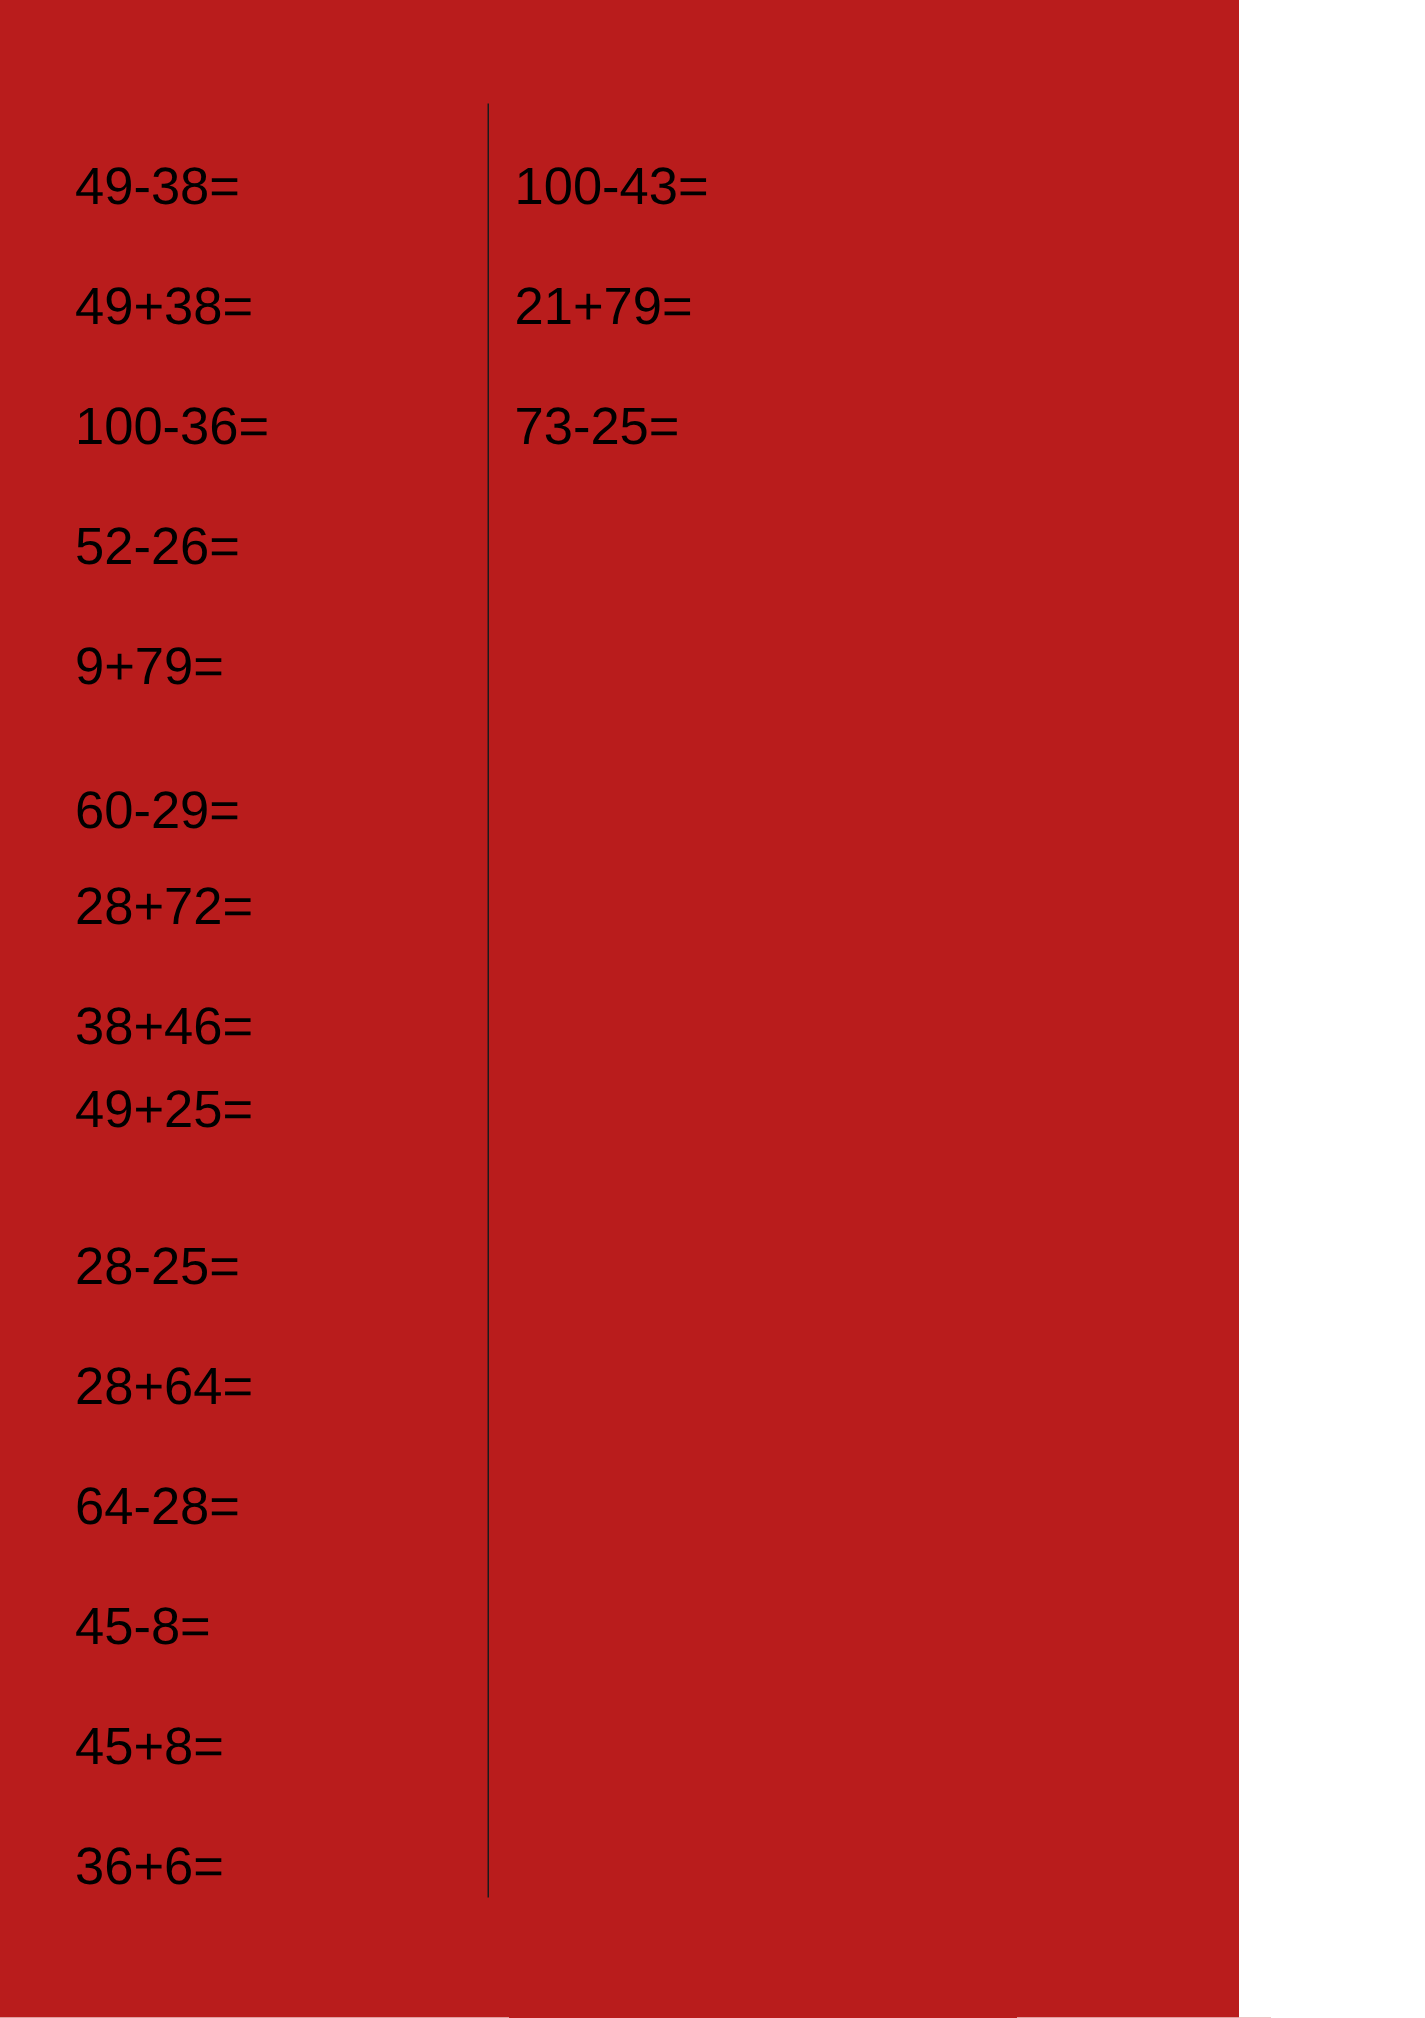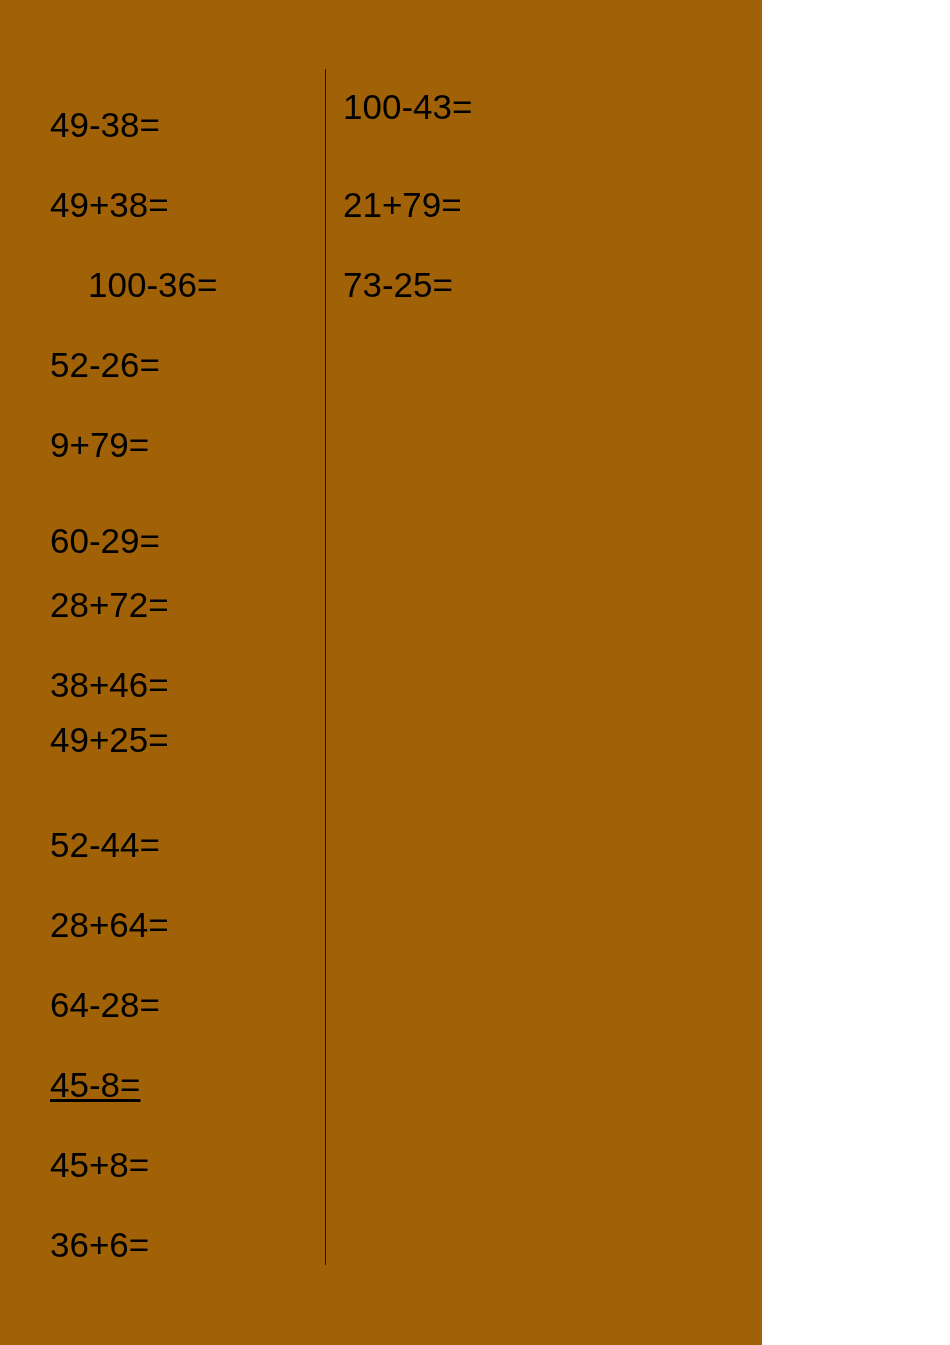--- a/index.html
+++ b/index.html
@@ -46,41 +46,41 @@
     left: 325px;
     top: 69px;
     width: 0;
     height: 1196px;
     border-left: 1.6px solid #1a1a1a;
   }
 </style>
 </head>
 <body>
 
-<div id="worksheet-page" style="width: 762px; height: 1345px; background: #a16207;">
+<div id="worksheet-page" style="width: 826px; height: 1345px; background: #b91c1c;">
 
   <div id="column-divider" style="left: 325px; top: 69px; height: 1196px; border-left-color: rgb(26, 26, 26);"></div>
 
   <div class="column" id="column-left" style="left: 50px;">
       <div class="problem-row" style="top: 107px; color: rgb(0, 0, 0);">49-38=</div>
       <div class="problem-row" style="top: 187px; color: rgb(0, 0, 0);">49+38=</div>
-      <div class="problem-row" style="top: 267px; color: rgb(0, 0, 0); margin-left: 38px;">100-36=</div>
+      <div class="problem-row" style="top: 267px; color: rgb(0, 0, 0);">100-36=</div>
       <div class="problem-row" style="top: 347px; color: rgb(0, 0, 0);">52-26=</div>
       <div class="problem-row" style="top: 427px; color: rgb(0, 0, 0);">9+79=</div>
       <div class="problem-row" style="top: 507px; color: rgb(0, 0, 0); margin-top: 16px;">60-29=</div>
       <div class="problem-row" style="top: 587px; color: rgb(0, 0, 0);">28+72=</div>
       <div class="problem-row" style="top: 667px; color: rgb(0, 0, 0);">38+46=</div>
       <div class="problem-row" style="top: 722px; color: rgb(0, 0, 0);">49+25=</div>
-      <div class="problem-row" style="top: 827px; color: rgb(0, 0, 0);">52-44=</div>
+      <div class="problem-row" style="top: 827px; color: rgb(0, 0, 0);">28-25=</div>
       <div class="problem-row" style="top: 907px; color: rgb(0, 0, 0); text-align: center;">28+64=</div>
       <div class="problem-row" style="top: 987px; color: rgb(0, 0, 0);">64-28=</div>
-      <div class="problem-row" style="top: 1067px; color: rgb(0, 0, 0); text-decoration: underline;">45-8=</div>
+      <div class="problem-row" style="top: 1067px; color: rgb(0, 0, 0);">45-8=</div>
       <div class="problem-row" style="top: 1147px; color: rgb(0, 0, 0);">45+8=</div>
       <div class="problem-row" style="top: 1227px; color: rgb(0, 0, 0);">36+6=</div>
     </div>
 
   <div class="column" id="column-right" style="left: 343px;">
-      <div class="problem-row" style="top: 89px; color: rgb(0, 0, 0);">100-43=</div>
+      <div class="problem-row" style="top: 107px; color: rgb(0, 0, 0);">100-43=</div>
       <div class="problem-row" style="top: 187px; color: rgb(0, 0, 0); text-align: center;">21+79=</div>
       <div class="problem-row" style="top: 267px; color: rgb(0, 0, 0);">73-25=</div>
     </div>
 
 </div>
 
 </body></html>

